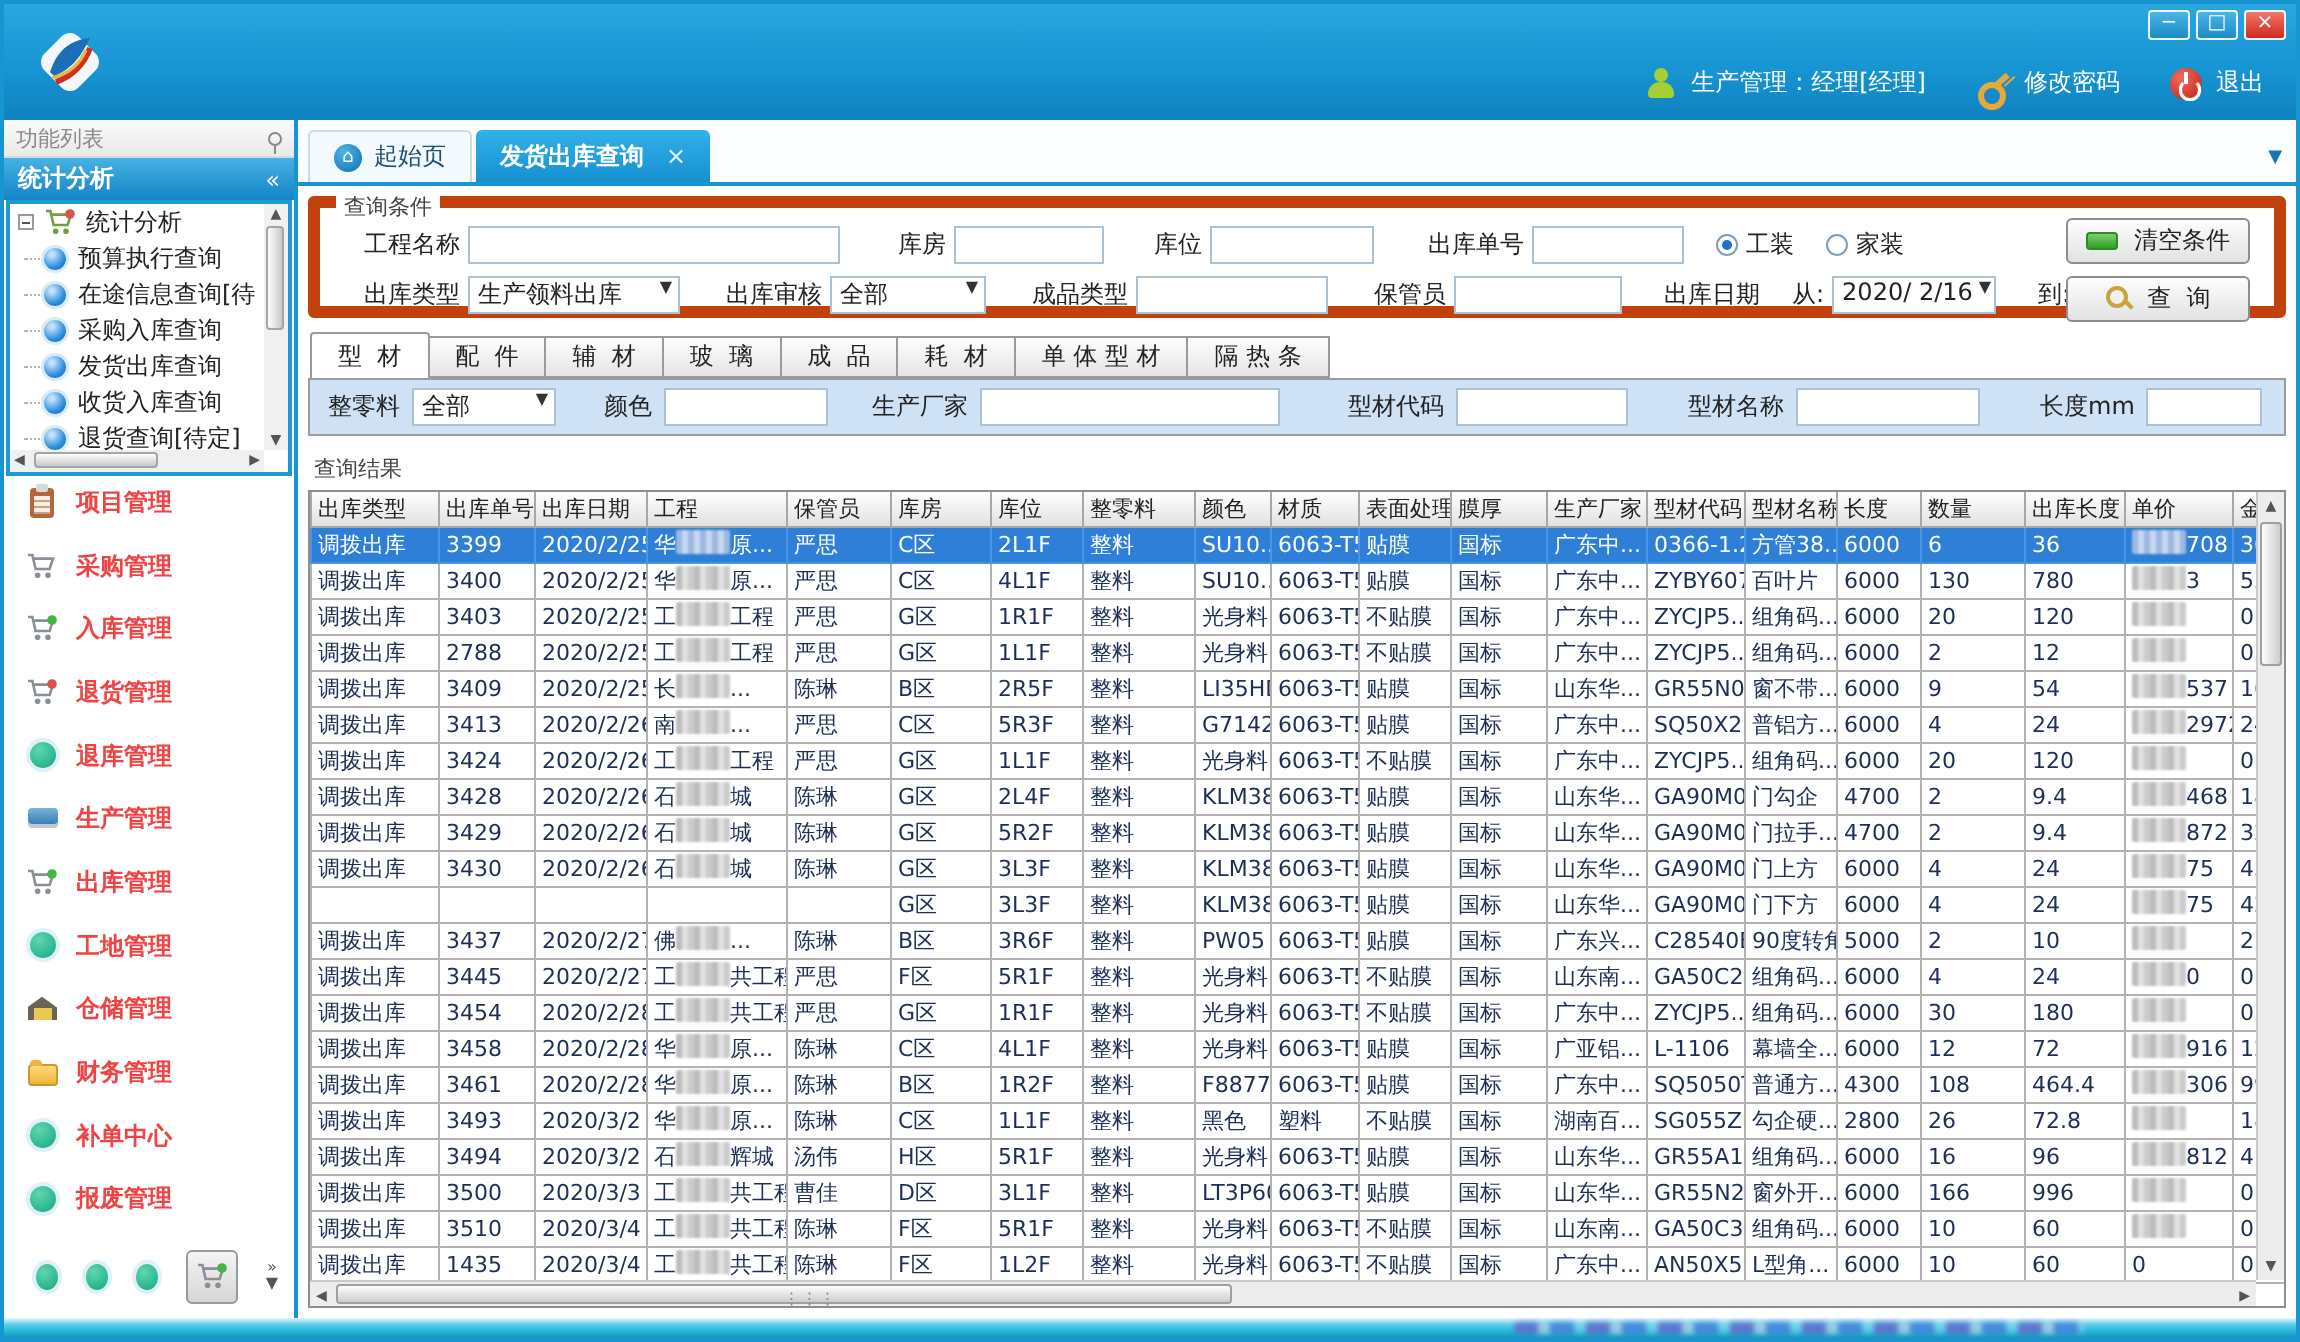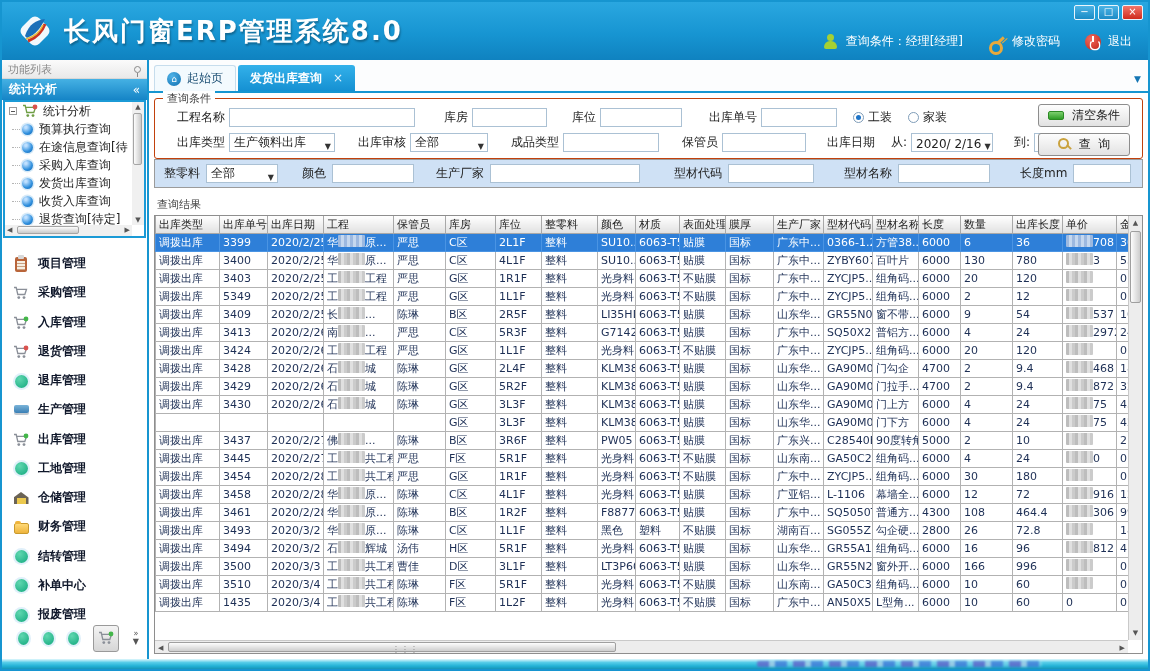--- a/index.html
+++ b/index.html
@@ -42,21 +42,21 @@
 .tree-row.root .minusbox{width:8px;height:8px;border:1px solid #9a9a9a;position:relative;flex:none;background:#fff}
 .tree-row.root .minusbox::after{content:"";position:absolute;left:1px;top:3px;width:4px;height:1px;background:#555}
 .node-dot{width:11px;height:11px;border-radius:50%;flex:none;background:radial-gradient(circle at 35% 30%,#bfe0ff 10%,#2f8fdd 60%,#1060ab);box-shadow:0 0 0 1.5px #d6eaf8}
 .tree-vscroll{position:absolute;top:0;right:0;bottom:11px;width:12px;background:#f0f0f0;font-size:7px;color:#555;text-align:center}
 .tree-vscroll .tvt{position:absolute;top:11px;left:1px;width:9px;height:52px;background:linear-gradient(90deg,#fdfdfd,#c9c9c9);border:1px solid #a5a5a5;border-radius:2px}
 .tree-vscroll .a1{position:absolute;top:1px;left:0;right:0}.tree-vscroll .a2{position:absolute;bottom:1px;left:0;right:0}
 .tree-hscroll{position:absolute;left:0;right:12px;bottom:0;height:11px;background:#f0f0f0;font-size:7px;color:#555}
 .tree-hscroll .tht{position:absolute;left:12px;top:1px;width:62px;height:8px;background:linear-gradient(#fdfdfd,#c9c9c9);border:1px solid #a5a5a5;border-radius:2px}
 .tree-hscroll .a1{position:absolute;left:2px;top:1px}.tree-hscroll .a2{position:absolute;right:2px;top:1px}
 .menu{flex:1;list-style:none;padding:5px 2px 0 11px;display:flex;flex-direction:column;min-height:0}
-.menu li{flex:1;min-height:0;display:flex;align-items:flex-end;gap:9px;font-size:12px;font-weight:bold;color:#0f172a;cursor:pointer;white-space:nowrap}
+.menu li{flex:1;min-height:0;display:flex;align-items:flex-start;gap:9px;font-size:12px;font-weight:bold;color:#ef4444;cursor:pointer;white-space:nowrap}
 .icon-slot{width:16px;height:16px;flex:none;display:flex;align-items:center;justify-content:center}
 .gdot{width:13px;height:13px;border-radius:50%;background:radial-gradient(circle at 35% 30%,#5fd7b0,#12a87e);box-shadow:0 0 0 2px #e0f0fa}
 .i-clip{width:12px;height:15px;background:#b9653a;border-radius:2px;position:relative}
 .i-clip::before{content:"";position:absolute;left:3px;top:-2px;width:6px;height:4px;background:#d8d8d8;border-radius:1px}
 .i-clip::after{content:"";position:absolute;left:2px;top:4px;width:8px;height:9px;background:repeating-linear-gradient(#f6efe2 0 2px,#caa183 2px 3px)}
 .i-note{width:12px;height:15px;background:#f6f6f6;border:1px solid #9a9a9a;border-radius:2px;position:relative}
 .i-note::before{content:"";position:absolute;left:2px;top:3px;width:6px;height:1px;background:#9a9a9a;box-shadow:0 3px 0 #9a9a9a,0 6px 0 #9a9a9a}
 .i-note::after{content:"";position:absolute;right:-2px;bottom:-1px;width:5px;height:5px;background:#57b947;border-radius:1px}
 .i-machine{width:15px;height:8px;background:linear-gradient(#7ab3d8,#3a7fb5);border-radius:2px;box-shadow:0 2px 0 #c3c9cf;margin-top:-3px}
 .i-house{width:15px;height:12px;position:relative}
@@ -73,27 +73,27 @@
 .tabstrip{height:33px;flex:none;display:flex;align-items:flex-end;gap:2px;padding-left:5px;border-bottom:2px solid #1695d0;position:relative;background:#fcfdfe}
 .tab{height:26px;display:flex;align-items:center;gap:6px;padding:0 12px;font-size:12px;cursor:pointer;border-radius:3px 3px 0 0}
 .tab.home{color:#1c4f74;background:#f3fafe;border:1px solid #c6dded;border-bottom:none}
 .home-ic{width:14px;height:14px;border-radius:50%;background:radial-gradient(circle at 35% 30%,#4fb3e8,#0f6fb0);color:#fff;font-size:9px;line-height:14px;text-align:center;flex:none}
 .tab.active{background:linear-gradient(#33b1ea,#1590d2);color:#fff;font-weight:bold}
 .tab-close{font-size:12px;color:#e4f4fd;margin-left:5px;font-weight:normal}
 .tablist-arrow{position:absolute;right:7px;bottom:7px;color:#1576b4;font-size:9px;cursor:pointer}
 .content{flex:1;padding:3px 5px 0 5px;display:flex;flex-direction:column;min-height:0}
 
 
-.qbox{flex:none;height:61px;border:1px solid #c2410c;border-radius:3px;position:relative;margin-top:2px}
+.qbox{flex:none;height:61px;border:6px solid #c2410c;border-radius:3px;position:relative;margin-top:2px}
 .qbox-label{position:absolute;top:-8px;left:8px;background:#fff;padding:0 4px;font-size:11px;color:#444}
 .qrow{position:absolute;left:10px;display:flex;align-items:center;font-size:12px;color:#222;white-space:nowrap}
 .qrow.r1{top:9px}.qrow.r2{top:34px}
 .fl{margin:0 4px 0 12px}
 .tin{height:19px;border:1px solid #abc1d4;background:#fff;font-size:12px;padding:0 3px;font-family:"DejaVu Sans",sans-serif}
-.selbox{height:19px;border:1px solid #abc1d4;background:#fff;display:flex;align-items:flex-end;justify-content:space-between;padding:0 3px 0 4px;font-size:12px;cursor:pointer}
+.selbox{height:19px;border:1px solid #abc1d4;background:#fff;display:flex;align-items:flex-start;justify-content:space-between;padding:0 3px 0 4px;font-size:12px;cursor:pointer}
 .arw{font-size:8px;color:#333;margin-left:3px}
 .radio{display:flex;align-items:center;gap:4px;margin-left:16px;cursor:pointer}
 .rdot{width:11px;height:11px;border-radius:50%;border:1px solid #7f9db9;background:#fff;position:relative;flex:none}
 .rdot.on::after{content:"";position:absolute;inset:2px;background:#1d74c8;border-radius:50%}
 .qbtns{position:absolute;right:12px;top:5px;display:flex;flex-direction:column;gap:6px}
 .btn{width:92px;height:23px;border:1px solid #8d8d8d;border-radius:3px;background:linear-gradient(#fdfdfd,#e2e2e2);display:flex;align-items:center;justify-content:center;gap:8px;font-size:12px;color:#222;cursor:pointer}
 .i-eraser{width:16px;height:9px;background:linear-gradient(#7ed06f,#2f9e27);border:1px solid #2c8a24;border-radius:2px;flex:none}
 .i-mag{width:13px;height:13px;position:relative;flex:none}
 .i-mag::before{content:"";position:absolute;left:0;top:0;width:7px;height:7px;border:2px solid #caa23e;border-radius:50%}
 .i-mag::after{content:"";position:absolute;left:8px;top:8px;width:6px;height:2px;background:#caa23e;transform:rotate(45deg)}
@@ -136,29 +136,28 @@
 
   <header class="titlebar">
     <div class="logo">
       <svg viewBox="0 0 42 42" width="42" height="42">
         <rect x="9" y="9" width="24" height="24" rx="6" transform="rotate(45 21 21)" fill="#f2f8fc"></rect>
         <path d="M11 26 C15 14, 22 10, 31 9 C27 17, 23 24, 13 28 Z" fill="#1b6fb8"></path>
         <path d="M14 31 C22 28, 28 22, 31 14" stroke="#cc3322" stroke-width="3" fill="none"></path>
         <path d="M12 29 C20 27, 26 22, 29 15" stroke="#e8b93c" stroke-width="1.6" fill="none"></path>
       </svg>
     </div>
-    <h1 class="app-title">长风门窗ERP管理系统8.0</h1>
     <div class="win-controls">
       <div class="wbtn">−</div>
       <div class="wbtn">□</div>
       <div class="wbtn close">×</div>
     </div>
     <div class="user-strip">
       <span class="i-person"></span>
-      <span>查询条件：经理[经理]</span>
+      <span>生产管理：经理[经理]</span>
       <span class="gap18"></span>
       <span class="i-key"></span>
       <span>修改密码</span>
       <span class="gap18"></span>
       <span class="i-power"></span>
       <span>退出</span>
     </div>
   </header>
 
   <div class="body-row">
@@ -311,26 +310,20 @@
           <li>
             <span class="icon-slot">
               <span class="i-folder"></span>
             </span>
             <span>财务管理</span>
           </li>
           <li>
             <span class="icon-slot">
               <span class="gdot"></span>
             </span>
-            <span>结转管理</span>
-          </li>
-          <li>
-            <span class="icon-slot">
-              <span class="gdot"></span>
-            </span>
             <span>补单中心</span>
           </li>
           <li>
             <span class="icon-slot">
               <span class="gdot"></span>
             </span>
             <span>报废管理</span>
           </li>
         </ul>
       <div class="sidebar-bottom">
@@ -429,20 +422,30 @@
               <span class="i-eraser"></span>
               <span>清空条件</span>
             </div>
             <div class="btn">
               <span class="i-mag"></span>
               <span style="white-space:pre">查  询</span>
             </div>
           </div>
         </div>
 
+        <div class="mat-tabs" id="mat-tabs">
+            <div class="mtab active">型  材</div>
+            <div class="mtab">配  件</div>
+            <div class="mtab">辅  材</div>
+            <div class="mtab">玻  璃</div>
+            <div class="mtab">成  品</div>
+            <div class="mtab">耗  材</div>
+            <div class="mtab">单 体 型 材</div>
+            <div class="mtab">隔 热 条</div>
+          </div>
 
         <div class="filter-bar">
           <label>整零料</label>
           <span class="selbox" style="width:72px;background:#fff">
             <span>全部</span>
               <span class="arw">▼</span>
           </span>
           <span style="width:12px"></span>
           <label>颜色</label>
           <input class="tin" style="width: 82px;" value="">
@@ -571,21 +574,21 @@
                   <td>ZYCJP5...</td>
                   <td>组角码...</td>
                   <td>6000</td>
                   <td>20</td>
                   <td>120</td>
                   <td><span class="px-blur"></span></td>
                   <td>0</td>
                 </tr>
                 <tr>
                   <td>调拨出库</td>
-                  <td>5349</td>
+                  <td>2788</td>
                   <td>2020/2/25</td>
                   <td>工<span class="px-blur"></span>工程</td>
                   <td>严思</td>
                   <td>G区</td>
                   <td>1L1F</td>
                   <td>整料</td>
                   <td>光身料</td>
                   <td>6063-T5</td>
                   <td>不贴膜</td>
                   <td>国标</td>

